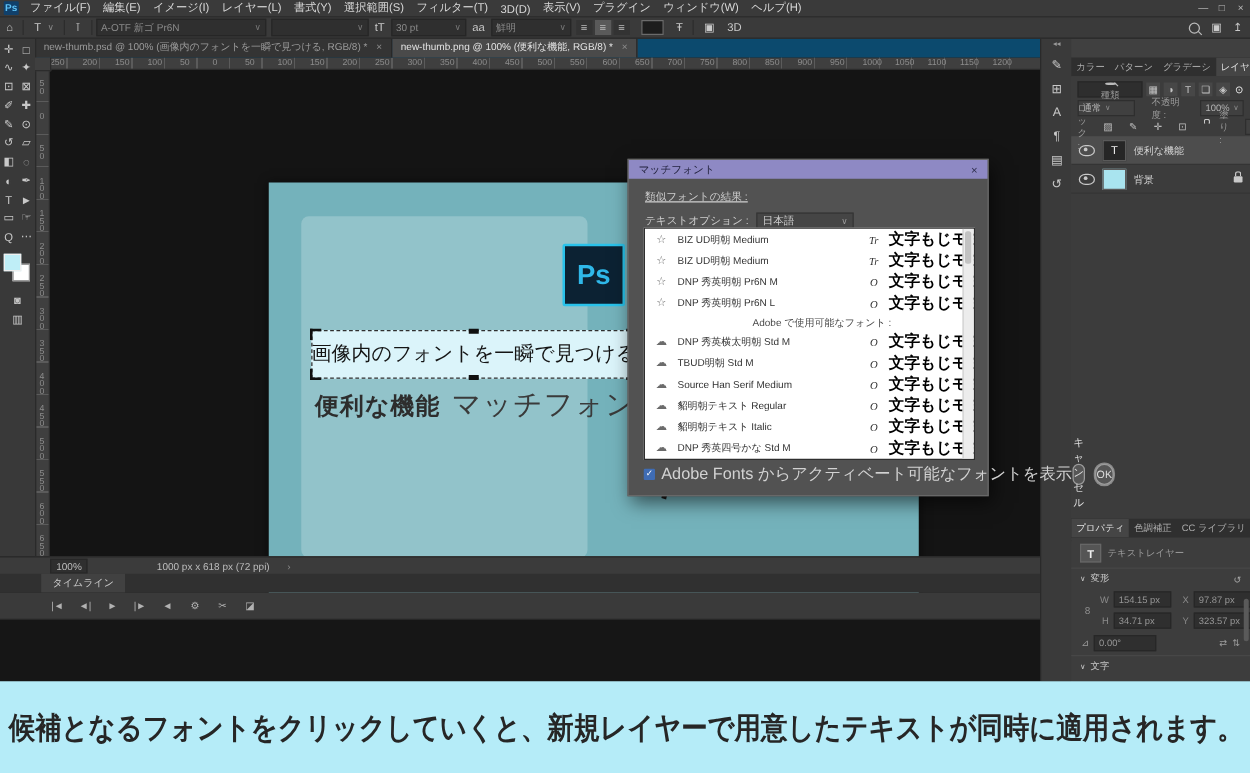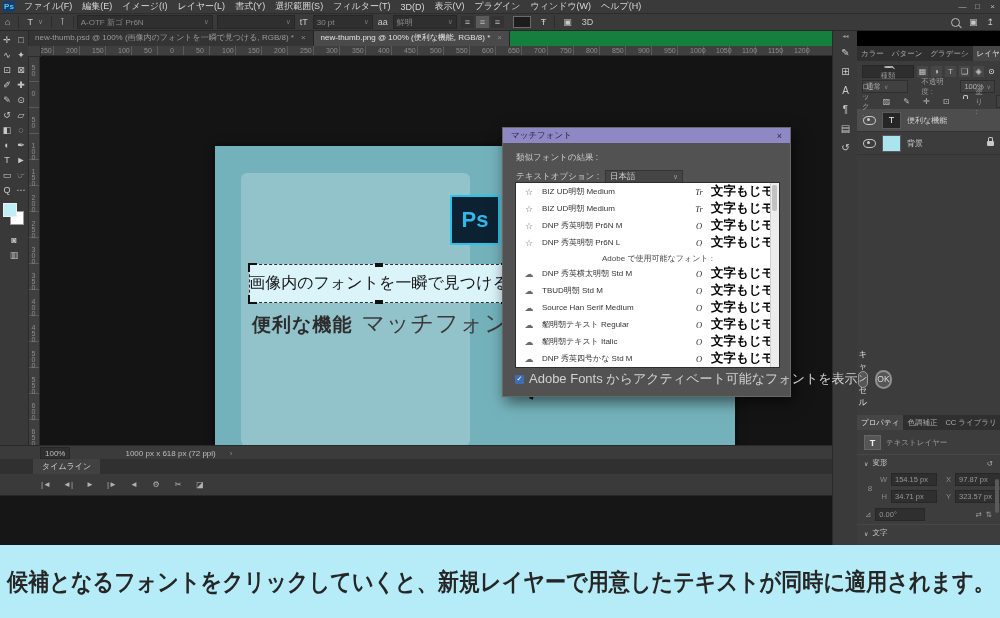--- a/index.html
+++ b/index.html
@@ -25,21 +25,21 @@
          display:flex;align-items:center;padding:0 3px;white-space:nowrap;overflow:hidden;}
   .combo .cv{margin-left:auto;color:#777;font-size:7px;padding-left:4px;}
   .align-g{display:flex;gap:2px;margin:0 4px;}
   .align-g span{width:13px;height:12px;background:#333;display:flex;align-items:center;justify-content:center;font-size:9px;color:#bbb;}
   .align-g span.on{background:#5a5a5a;}
   .swatch{width:16px;height:10px;background:#1d1d1d;border:1px solid #6b6b6b;margin:0 5px;}
   .ob-right{margin-left:auto;display:flex;align-items:center;padding-right:6px;gap:9px;}
   .mag{display:inline-block;width:7px;height:7px;border:1px solid #bbb;border-radius:50%;position:relative;}
   .mag::after{content:"";position:absolute;width:4px;height:1px;background:#bbb;transform:rotate(45deg);right:-3px;bottom:-1px;}
   
-  .tabbar{position:absolute;left:28px;top:29px;width:804px;height:17px;background:#15803d;display:flex;z-index:4;}
+  .tabbar{position:absolute;left:28px;top:29px;width:804px;height:17px;background:#0c4a6e;display:flex;z-index:4;}
   .doc-tab{display:flex;align-items:center;font-size:8px;color:#9a9a9a;background:#343434;
            padding:0 7px;border-right:1px solid #242424;white-space:nowrap;}
   .doc-tab.active{background:#4a4a4a;color:#e2e2e2;}
   .doc-tab .tx{margin-left:7px;color:#8d8d8d;font-size:8px;}
   
   .toolstrip{position:absolute;left:0;top:29px;width:28px;height:416px;background:#393939;
              border-right:1px solid #2a2a2a;z-index:4;}
   .tools{display:grid;grid-template-columns:14px 14px;padding-top:3px;}
   .tool{height:15px;display:flex;align-items:center;justify-content:center;font-size:9px;color:#c8c8c8;}
   .fgbg{position:relative;height:30px;margin-top:4px;}
@@ -76,21 +76,21 @@
   .tagline{position:absolute;left:37px;top:162px;display:flex;align-items:baseline;white-space:nowrap;}
   .tag-bold{font-size:19px;font-weight:800;color:#2d2d2d;letter-spacing:1px;}
   .tag-serif{font-size:23px;color:#3a3a3a;margin-left:9px;letter-spacing:1px;}
   .deco{position:absolute;left:303px;top:140px;z-index:1;}
   
   .dialog{position:absolute;left:502px;top:127px;width:289px;height:270px;background:#525252;
           border:1px solid #686868;box-sizing:border-box;box-shadow:3px 5px 14px rgba(0,0,0,.55);z-index:30;font-size:9px;}
   .dlg-title{height:15px;color:#23233f;display:flex;align-items:center;padding:0 8px;font-size:8.5px;}
   .dlg-title .x{margin-left:auto;color:#2c2c4a;font-size:9px;}
   .dlg-row{padding:0 13px;color:#cfcfcf;font-size:8.5px;}
-  .dlg-results{margin-top:9px;}
+  .dlg-results{margin-top:9px;text-decoration:underline;}
   .dlg-option{margin-top:6px;display:flex;align-items:center;}
   .dlg-combo{margin-left:6px;width:78px;height:13px;background:#454545;border:1px solid #353535;color:#cfcfcf;
              display:flex;align-items:center;padding:0 4px;box-sizing:border-box;}
   .dlg-combo .cv{margin-left:auto;font-size:7px;color:#9a9a9a;}
   .font-list{position:absolute;left:12px;top:54px;width:265px;height:186px;background:#fff;border:1px solid #2e2e2e;
              box-sizing:border-box;overflow:hidden;}
   .fl-scroll{position:absolute;right:0;top:0;bottom:0;width:8px;background:#ececec;border-left:1px solid #cfcfcf;}
   .fl-scroll::before{content:"";position:absolute;left:1px;top:2px;width:5px;height:26px;background:#c2c2c2;border-radius:2px;}
   .font-row{height:17px;display:grid;grid-template-columns:26px 145px 24px 1fr;align-items:center;}
   .f-badge{text-align:center;color:#6b6b6b;font-size:9px;}
@@ -104,21 +104,21 @@
   .cbx-label{font-size:13px;color:#d2d2d2;white-space:nowrap;}
   .dlg-btn{height:15px;border:1px solid #9c9c9c;border-radius:8px;background:#565656;color:#ddd;
            font-size:8.5px;display:flex;align-items:center;justify-content:center;}
   .btn-cancel{width:72px;margin-left:auto;}
   .btn-ok{width:62px;margin-left:8px;box-shadow:0 0 0 1px #8a8a8a;}
   
   .dockstrip{position:absolute;left:832px;top:29px;width:25px;height:516px;background:#3a3a3a;
              border-left:1px solid #2a2a2a;z-index:4;display:flex;flex-direction:column;align-items:center;}
   .dock-head{font-size:6px;color:#9a9a9a;padding:3px 0 4px;}
   .dock-ic{height:19px;display:flex;align-items:center;justify-content:center;font-size:10px;color:#c9c9c9;width:100%;}
-  .rpanel{position:absolute;left:857px;top:29px;width:143px;height:516px;background:#000000;z-index:4;}
+  .rpanel{position:absolute;left:857px;top:29px;width:143px;height:516px;background:#404040;z-index:4;}
   .ptabs{position:absolute;left:0;top:17px;width:143px;height:15px;background:#2f2f2f;display:flex;overflow:hidden;}
   .ptab{font-size:7.5px;color:#adadad;padding:0 4px;display:flex;align-items:center;white-space:nowrap;}
   .ptab.active{background:#454545;color:#e3e3e3;}
   .layers{position:absolute;left:0;top:32px;width:143px;height:368px;background:#3c3c3c;border-bottom:1px solid #2a2a2a;}
   .lrow{display:flex;align-items:center;padding:0 5px;}
   .filter-row{height:16px;gap:3px;margin-top:2px;}
   .srch{display:flex;align-items:center;gap:3px;background:#2e2e2e;border:1px solid #272727;height:11px;
         padding:0 3px;font-size:7.5px;color:#999;width:44px;flex-direction:column;}
   .fic{font-size:8px;color:#c3c3c3;width:11px;height:11px;background:#474747;display:flex;align-items:center;justify-content:center;}
   .pin{color:#eee;font-size:8px;margin-left:1px;}

